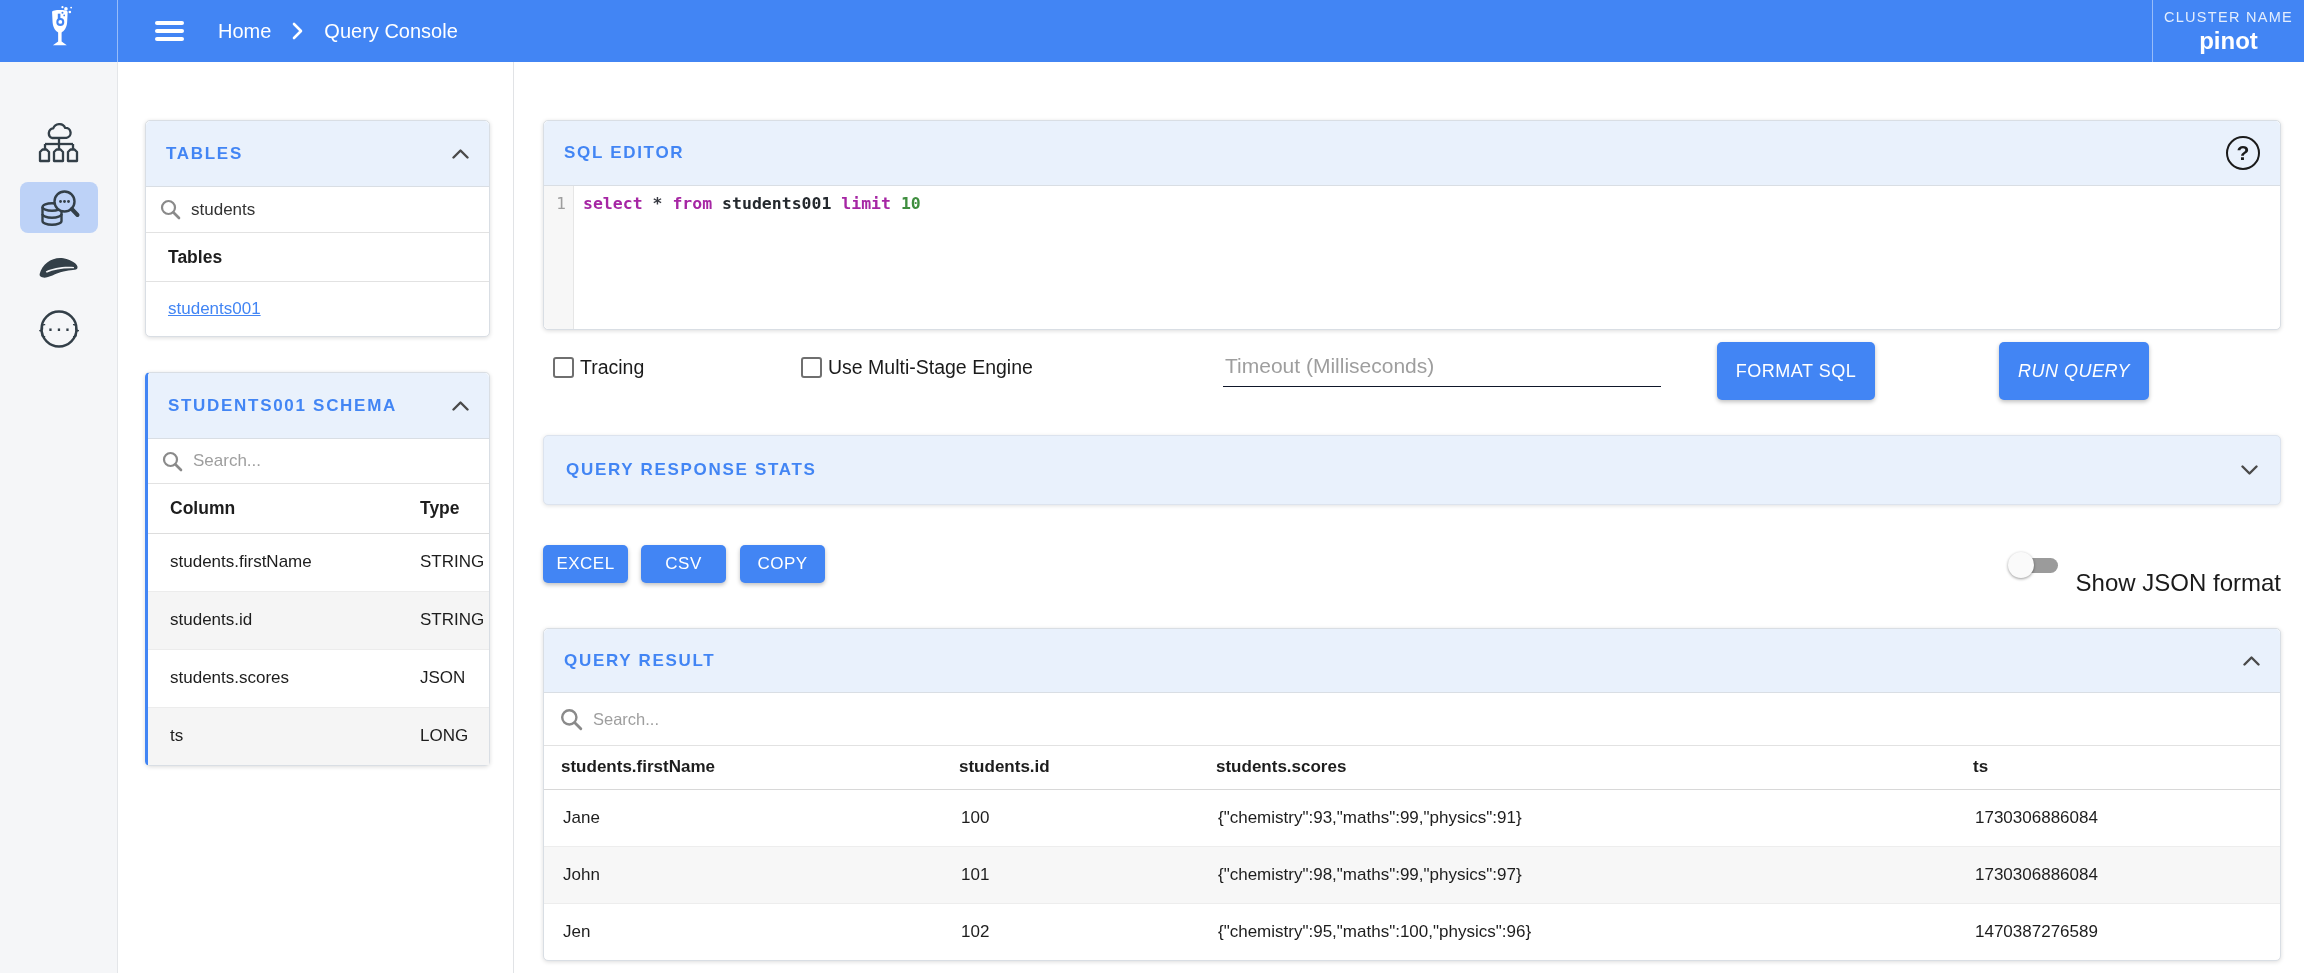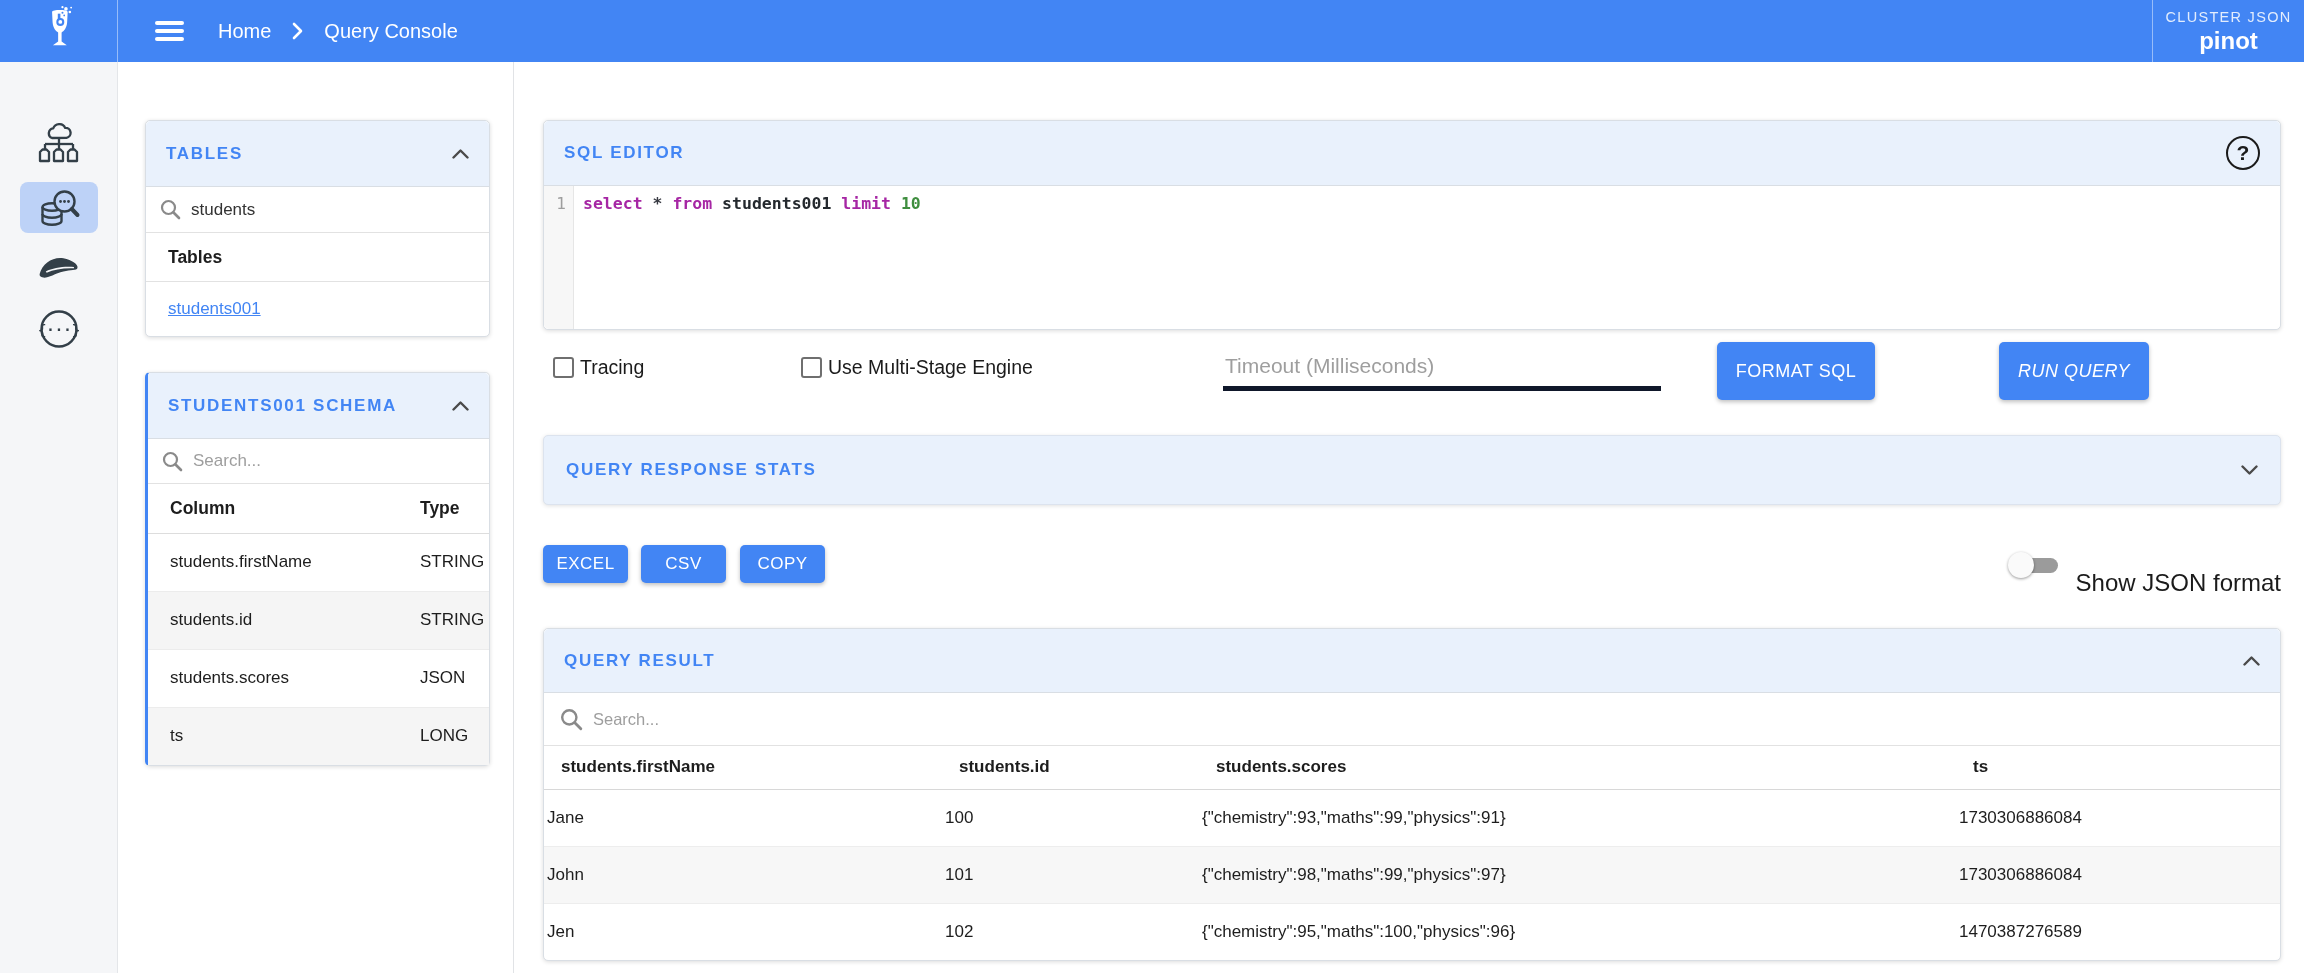--- a/index.html
+++ b/index.html
@@ -62,21 +62,21 @@
   .tok-number { color:#3F8E3F; }
   .tok-plain { color:#383A42; }
   .tok-table { color:#24292E; }
 
   
   .options-row { position:absolute; left:543px; top:340px; width:1738px; height:54px; }
   .chk-group { position:absolute; top:0; height:54px; display:flex; align-items:center; gap:6px; cursor:pointer; }
   .chk-box { width:21px; height:21px; border:2.4px solid #6F6F6F; border-radius:3px; background:#fff; }
   .chk-label { font-size:19.5px; color:#1b1b1b; }
   .timeout-field { position:absolute; left:680px; top:8px; width:438px; }
-  .timeout-field input { width:100%; border:none; border-bottom:5px solid #0f172a; outline:none; font-size:21px; padding:6px 2px 8px 2px; color:#333; font-family:"Liberation Sans",sans-serif; background:transparent; }
+  .timeout-field input { width:100%; border:none; border-bottom:1px solid #0f172a; outline:none; font-size:21px; padding:6px 2px 8px 2px; color:#333; font-family:"Liberation Sans",sans-serif; background:transparent; }
   .timeout-field input::placeholder { color:#9E9E9E; }
   .btn { background:#4285F4; color:#fff; border:none; border-radius:5px; cursor:pointer; font-family:"Liberation Sans",sans-serif; box-shadow:0 2px 4px rgba(0,0,0,.25); letter-spacing:.5px; }
   .btn-lg { position:absolute; top:2px; height:58px; font-size:18px; }
   .btn-format { left:1174px; width:158px; }
   .btn-run { left:1456px; width:150px;font-style:italic; }
 
   
   .stats-bar { position:absolute; left:543px; top:435px; width:1738px; height:70px; background:#E9F1FC; border:1px solid #DCE3EE; border-radius:5px; box-shadow:0 1px 4px rgba(0,0,0,.12); display:flex; align-items:center; justify-content:space-between; padding:0 22px; cursor:pointer; }
 
   
@@ -91,21 +91,21 @@
   .switch .knob { position:absolute; left:0; top:1px; width:26px; height:26px; border-radius:50%; background:#FAFAFA; box-shadow:0 1px 3px rgba(0,0,0,.4); }
   .toggle-label { font-size:24px; color:#1b1b1b;margin-top:36px; }
 
   
   .result-panel { left:543px; top:628px; width:1738px; }
   .result-panel .panel-header { height:64px; }
   .result-panel .search-row { height:53px; padding:0 16px; }
   .result-panel .search-row input { font-size:16.5px; }
   .result-table col.rc1 { width:398px; } .result-table col.rc2 { width:257px; } .result-table col.rc3 { width:757px; }
   .result-table th { height:43px; padding-left:17px; font-size:17px; border-bottom:1px solid #D8D8D8; }
-  .result-table td { height:57px; padding-left:3px; border-bottom:1px solid #EDEDED; font-size:17px; }
+  .result-table td { height:57px; padding-left:19px; border-bottom:1px solid #EDEDED; font-size:17px; }
   .result-table tbody tr:nth-child(even) { background:#F7F7F7; }
   .result-table tbody tr:last-child td { border-bottom:none; }
 
   .chev { display:block; }
   svg.icon { display:block; }
 </style>
 </head>
 <body>
 
 <div class="screen">
@@ -135,21 +135,21 @@
         <span></span>
       </div>
     <nav class="breadcrumb">
       <a class="crumb-link">Home</a>
       <svg class="chev" width="11" height="18" viewBox="0 0 11 18">
           <polyline points="2,2 9,9 2,16" fill="none" stroke="#ffffff" stroke-width="2.6" stroke-linecap="round" stroke-linejoin="round"></polyline>
         </svg>
       <span>Query Console</span>
     </nav>
     <div class="cluster">
-      <div class="cluster-label">CLUSTER JSON</div>
+      <div class="cluster-label">CLUSTER NAME</div>
       <div class="cluster-name">pinot</div>
     </div>
   </header>
 
   <aside class="sidebar">
     <div class="nav-item" style="top:61px;">
       <svg class="icon" width="44" height="44" viewBox="0 0 44 44" fill="none" stroke="#333F48" stroke-width="2.3" stroke-linejoin="round">
         <path d="M15 15 a5 5 0 0 1 1.2 -9.6 a6.5 6.5 0 0 1 12 -0.5 a5 5 0 0 1 1.3 9.9 z"></path>
         <line x1="22" y1="15" x2="22" y2="21"></line>
           <line x1="8" y1="21" x2="36" y2="21"></line>

